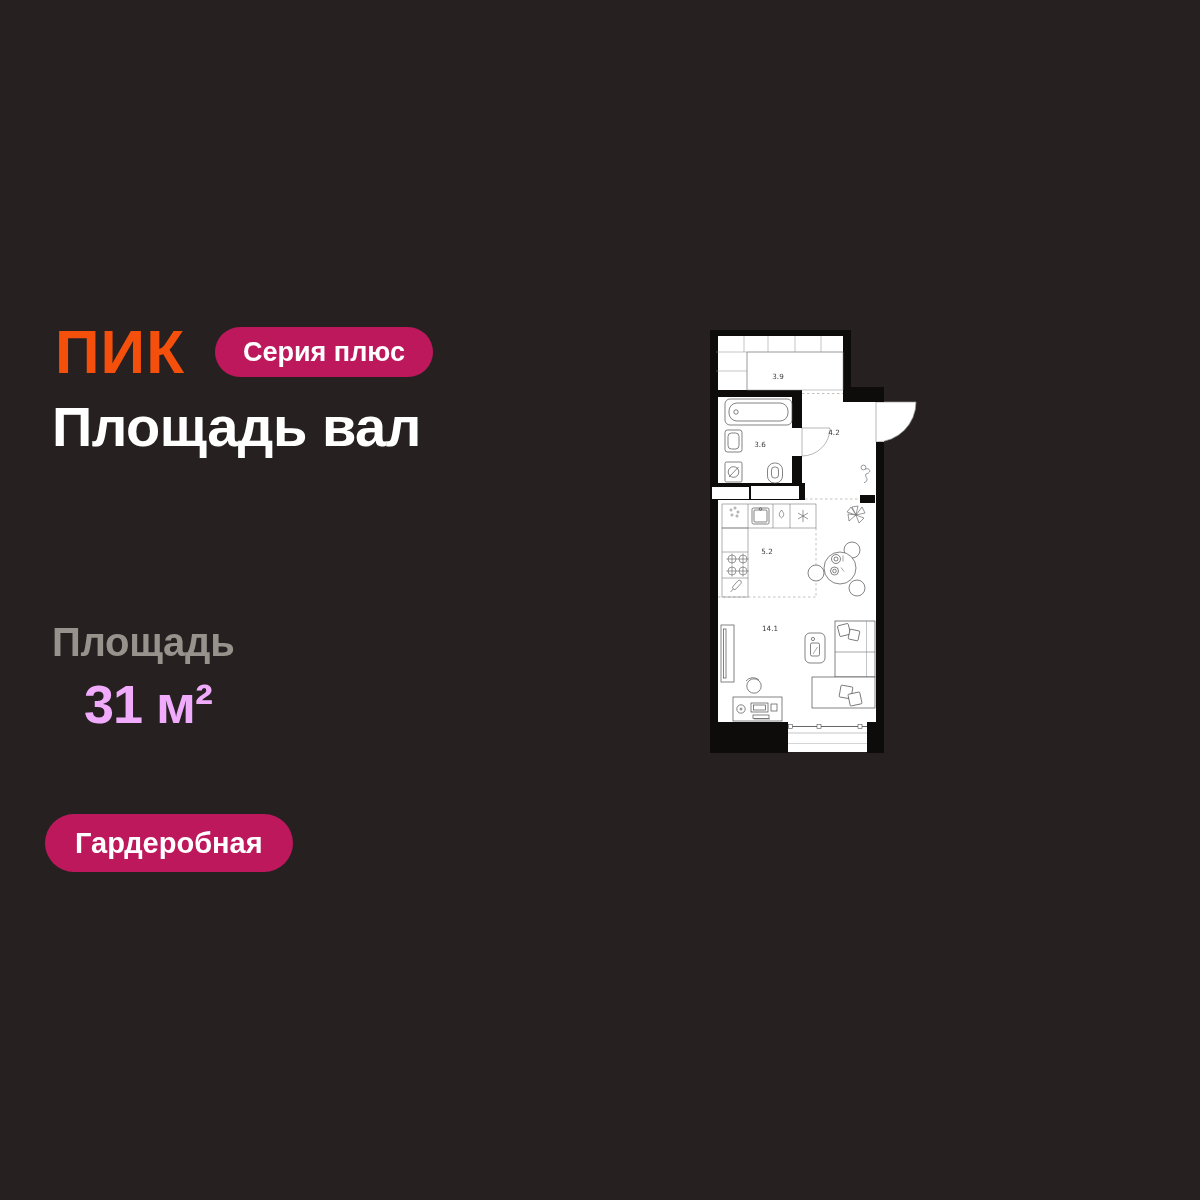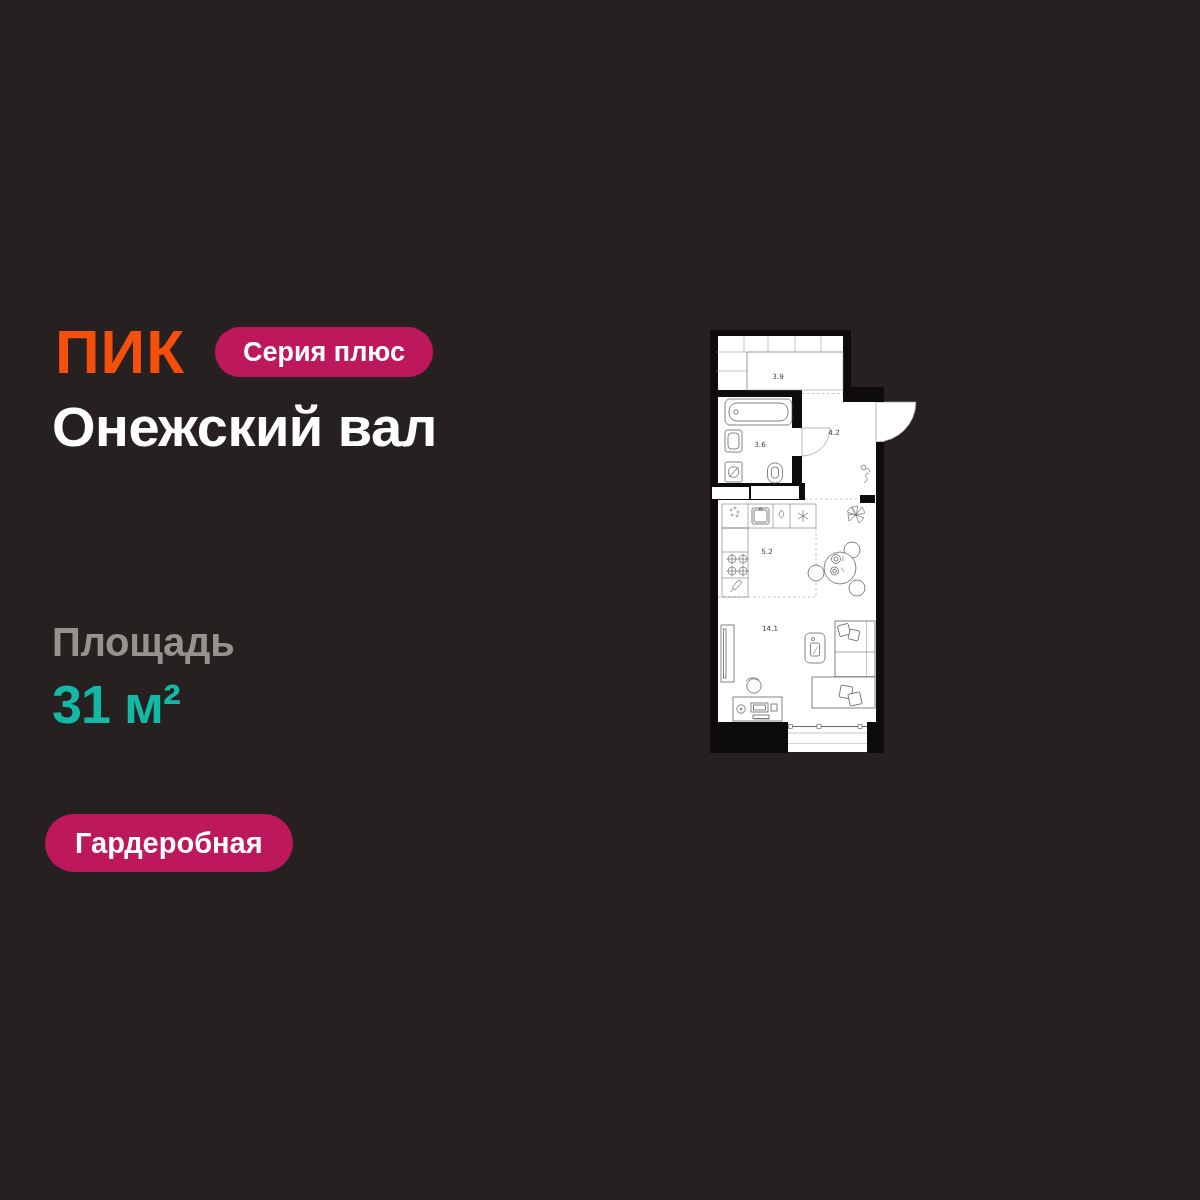--- a/index.html
+++ b/index.html
@@ -32,22 +32,23 @@
   .title{
     position:absolute;left:52px;top:396px;width:400px;margin:0;
     color:#ffffff;font-size:56px;line-height:1.12;font-weight:bold;
     letter-spacing:-0.5px;
   }
   .area-block{position:absolute;left:52px;top:620px;}
   .area-label{
     color:#97928C;font-size:40px;font-weight:600;letter-spacing:-0.3px;
   }
   .area-value{
-    color:#14b8a6;font-size:54px;font-weight:bold;margin-top:8px;
+    color:#f0abfc;font-size:54px;font-weight:bold;margin-top:8px;
     letter-spacing:-1px;
+    margin-left:32px;
   }
   .features{
     position:absolute;left:45px;top:814px;
     display:flex;gap:33px;
   }
   .feature{
     height:58px;border-radius:29px;padding:0 30px;font-size:29px;
   }
   .plan{
     position:absolute;left:703px;top:323px;
@@ -60,21 +61,21 @@
 </head>
 <body>
 
 <div class="card">
 
   <div class="brand-row">
     <div class="logo">ПИК</div>
     <div class="badge badge-series">Серия плюс</div>
   </div>
 
-  <h1 class="title">Онежский вал</h1>
+  <h1 class="title">Площадь вал</h1>
 
   <div class="area-block">
     <div class="area-label">Площадь</div>
     <div class="area-value">31 м²</div>
   </div>
 
   <div class="features">
     <div class="badge feature">Гардеробная</div>
   </div>
 

